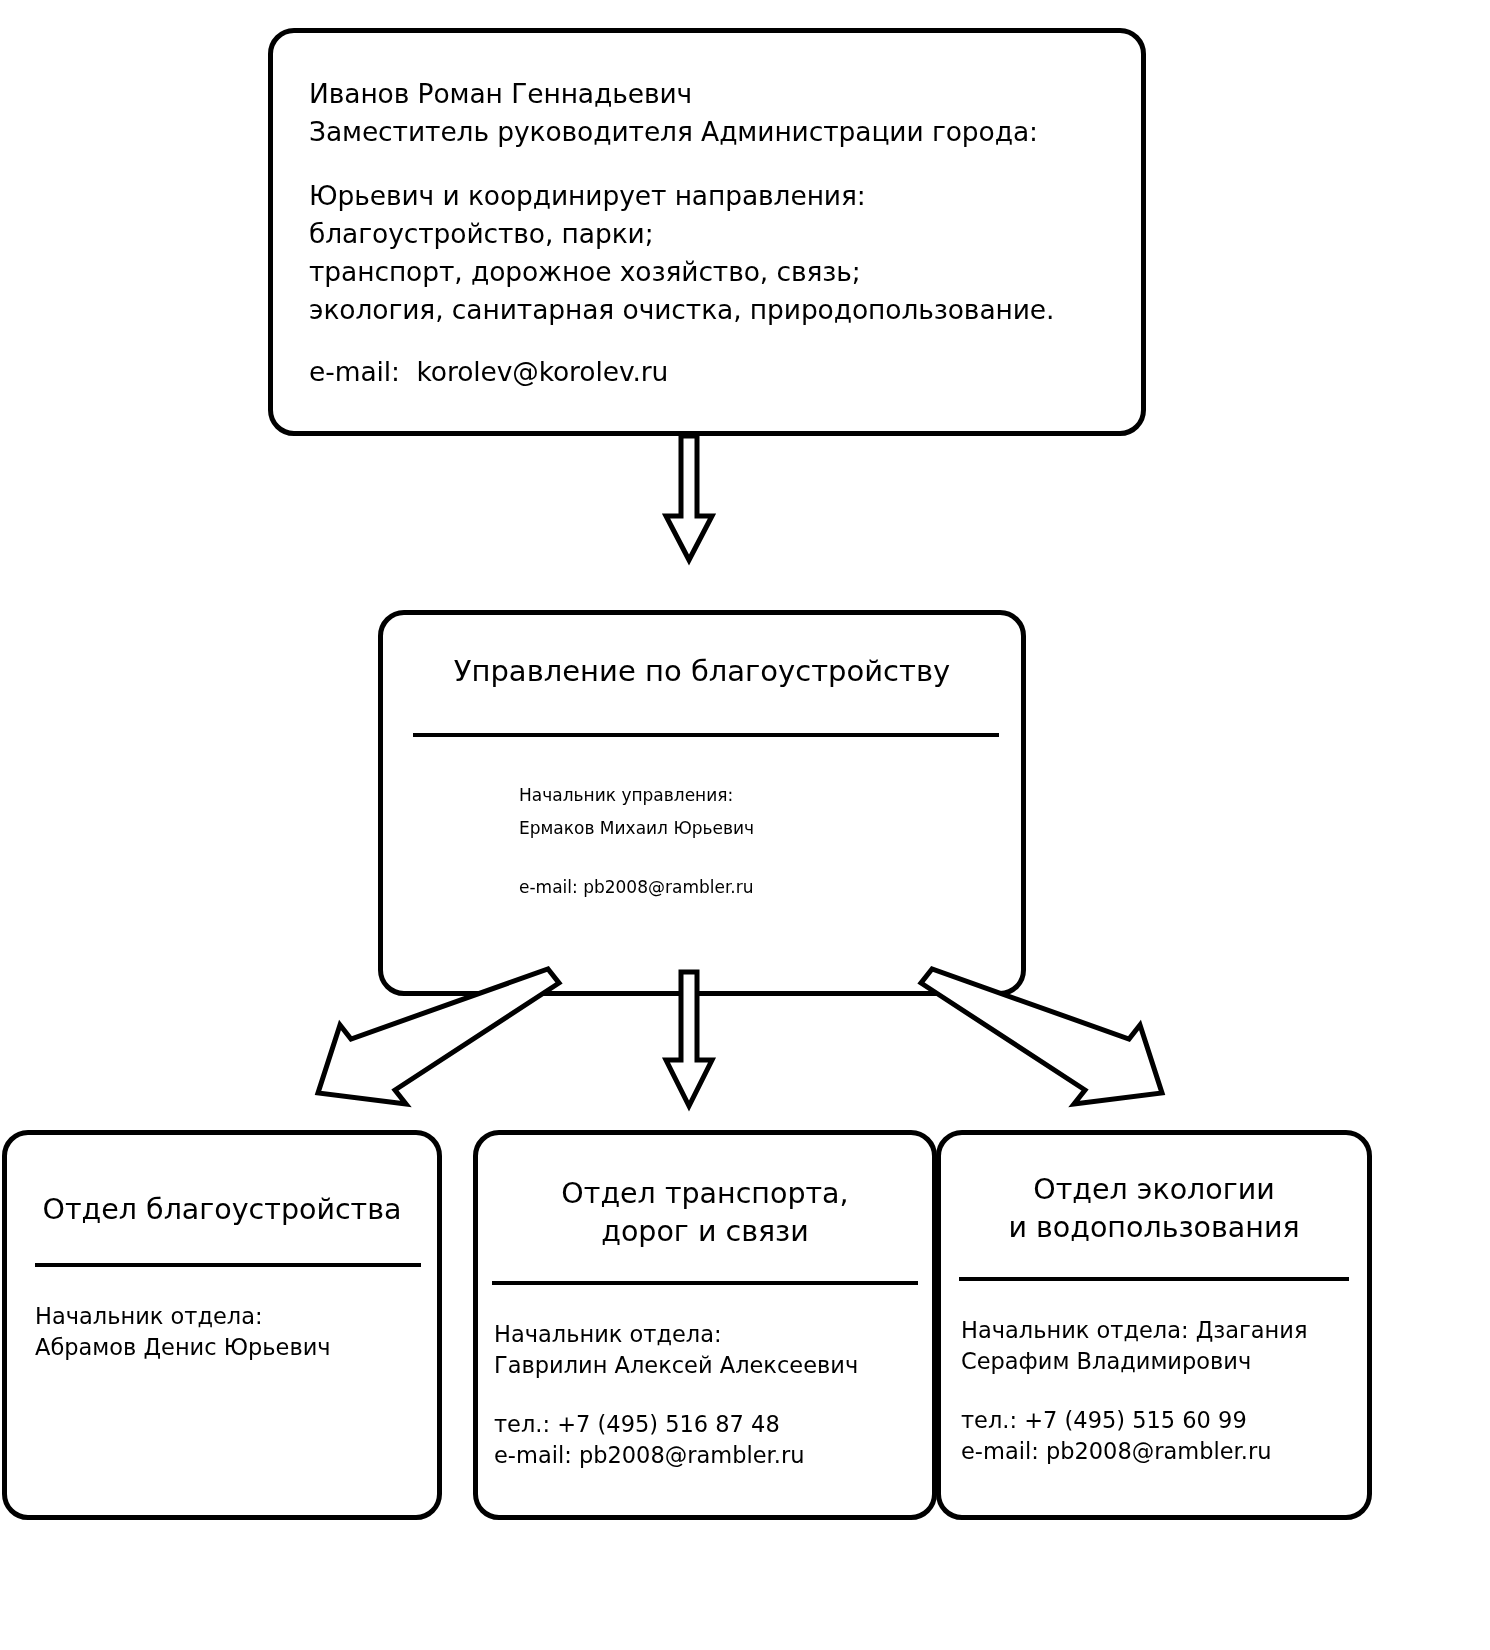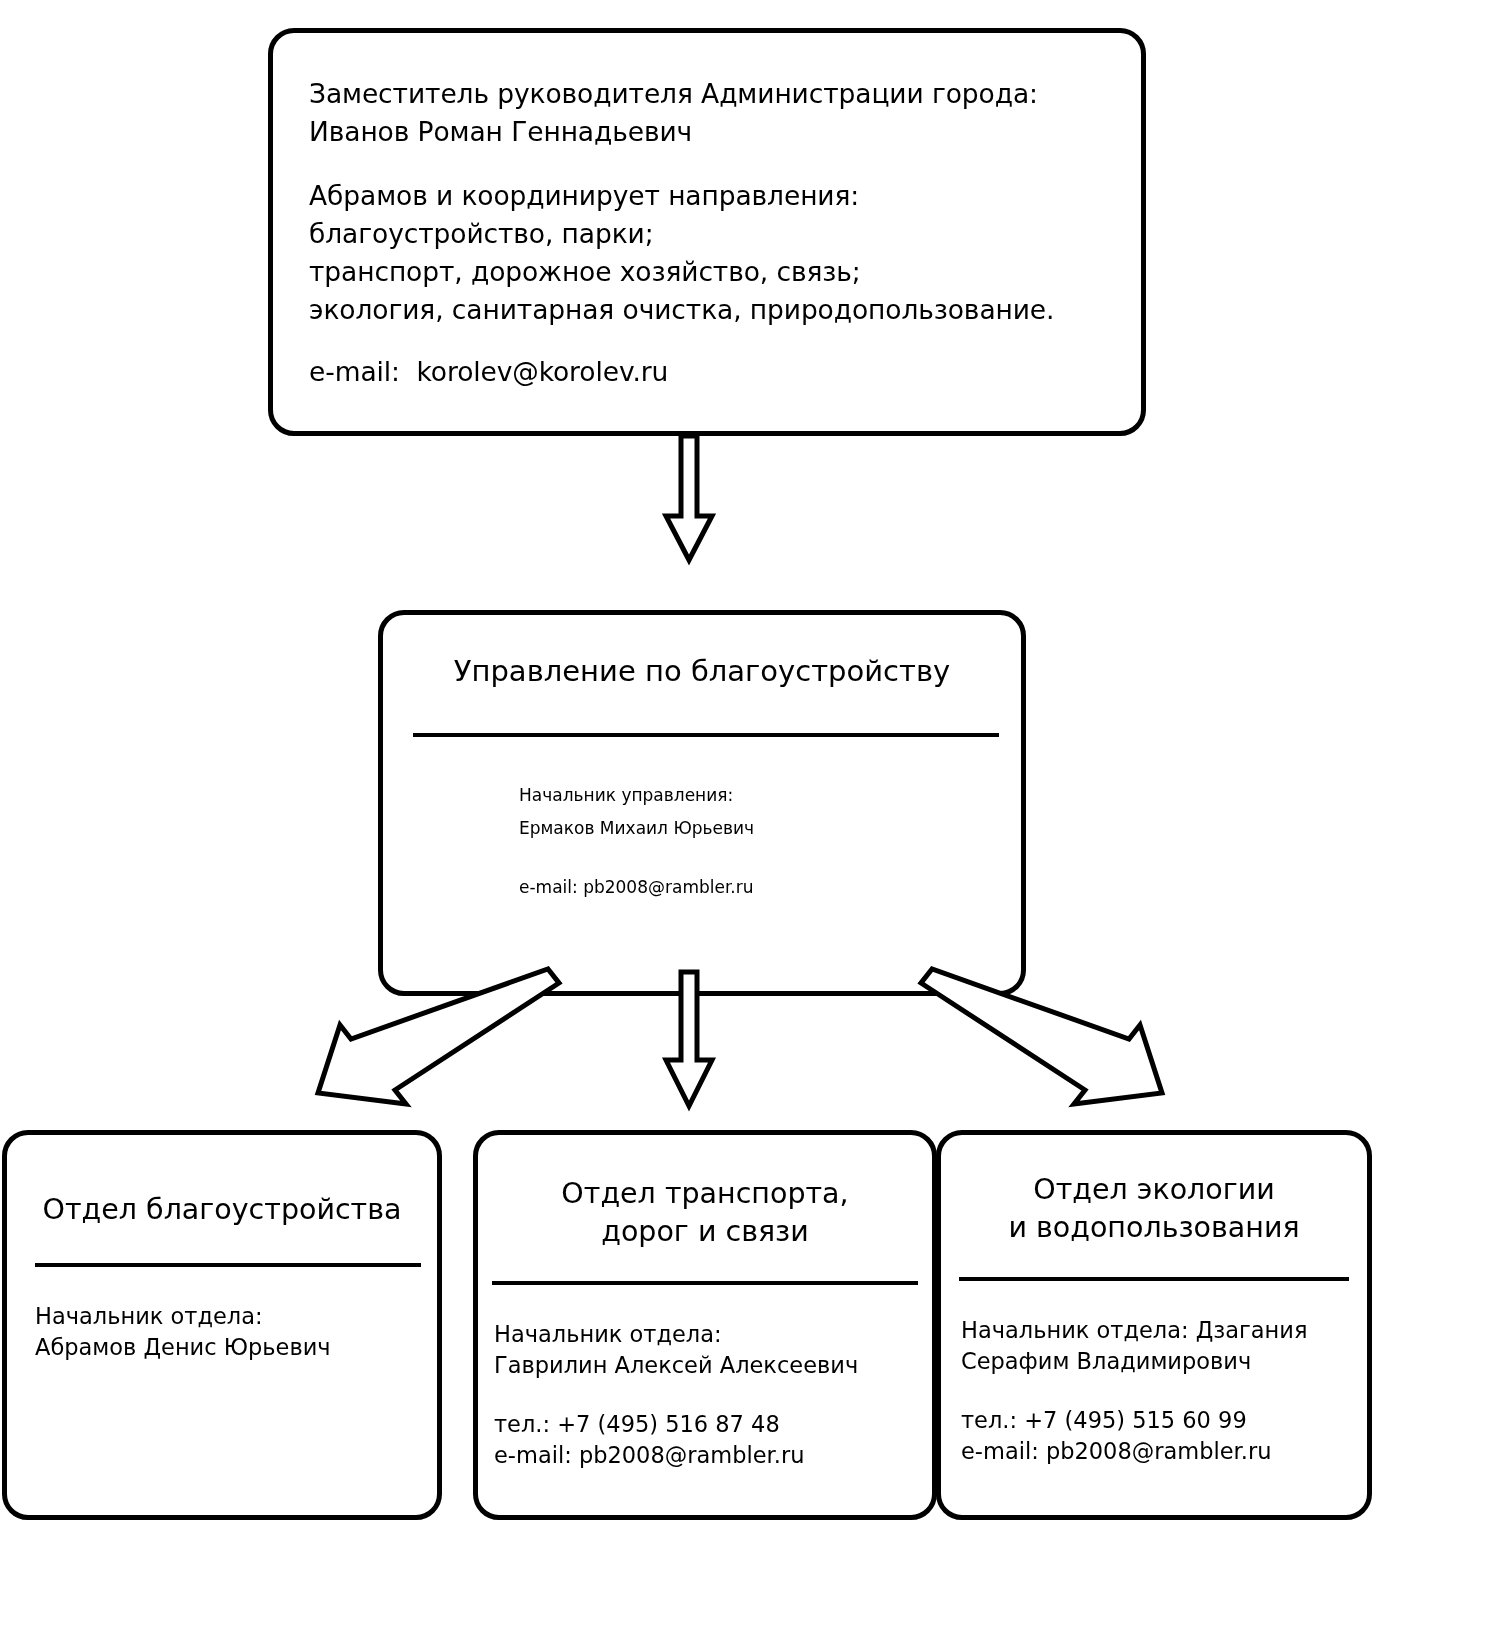--- a/index.html
+++ b/index.html
@@ -134,24 +134,24 @@
     stroke-linejoin: miter;
   }
 </style>
 </head>
 <body>
 
 <div id="chart-root">
 
   <div class="node" id="node-deputy">
     <div class="node-body pad">
+      <div class="deputy-line">Иванов Роман Геннадьевич</div>
       <div class="deputy-line">Заместитель руководителя Администрации города:</div>
-      <div class="deputy-line">Иванов Роман Геннадьевич</div>
       <div class="gap-sm"></div>
-      <div class="deputy-line">Абрамов и координирует направления:</div>
+      <div class="deputy-line">Юрьевич и координирует направления:</div>
       <div class="deputy-line">благоустройство, парки;</div>
       <div class="deputy-line">транспорт, дорожное хозяйство, связь;</div>
       <div class="deputy-line">экология, санитарная очистка, природопользование.</div>
       <div class="gap-xs"></div>
       <div class="deputy-line">e-mail:  korolev@korolev.ru</div>
     </div>
   </div>
 
   <svg class="arrow-svg" style="left:650px; top:436px;" width="90" height="150" viewBox="0 0 90 150">
     <polygon class="arrow-shape" points="31,0 47,0 47,80 62,80 39,124 16,80 31,80"></polygon>

